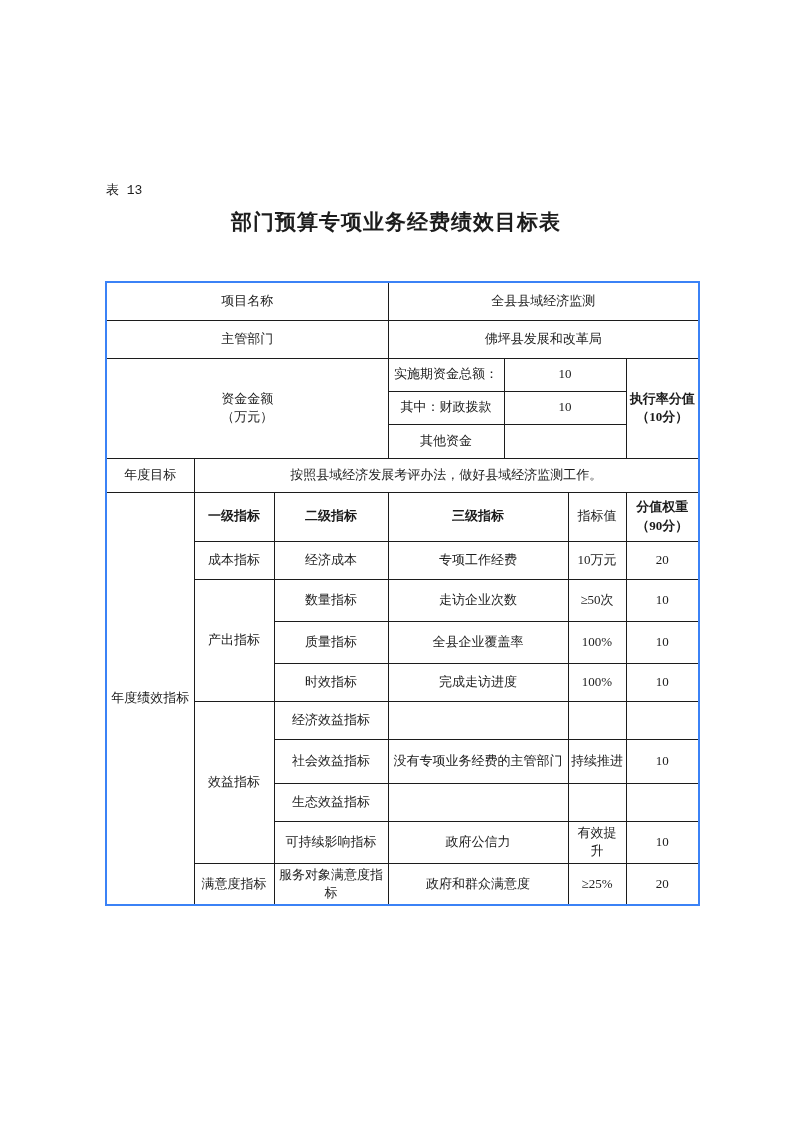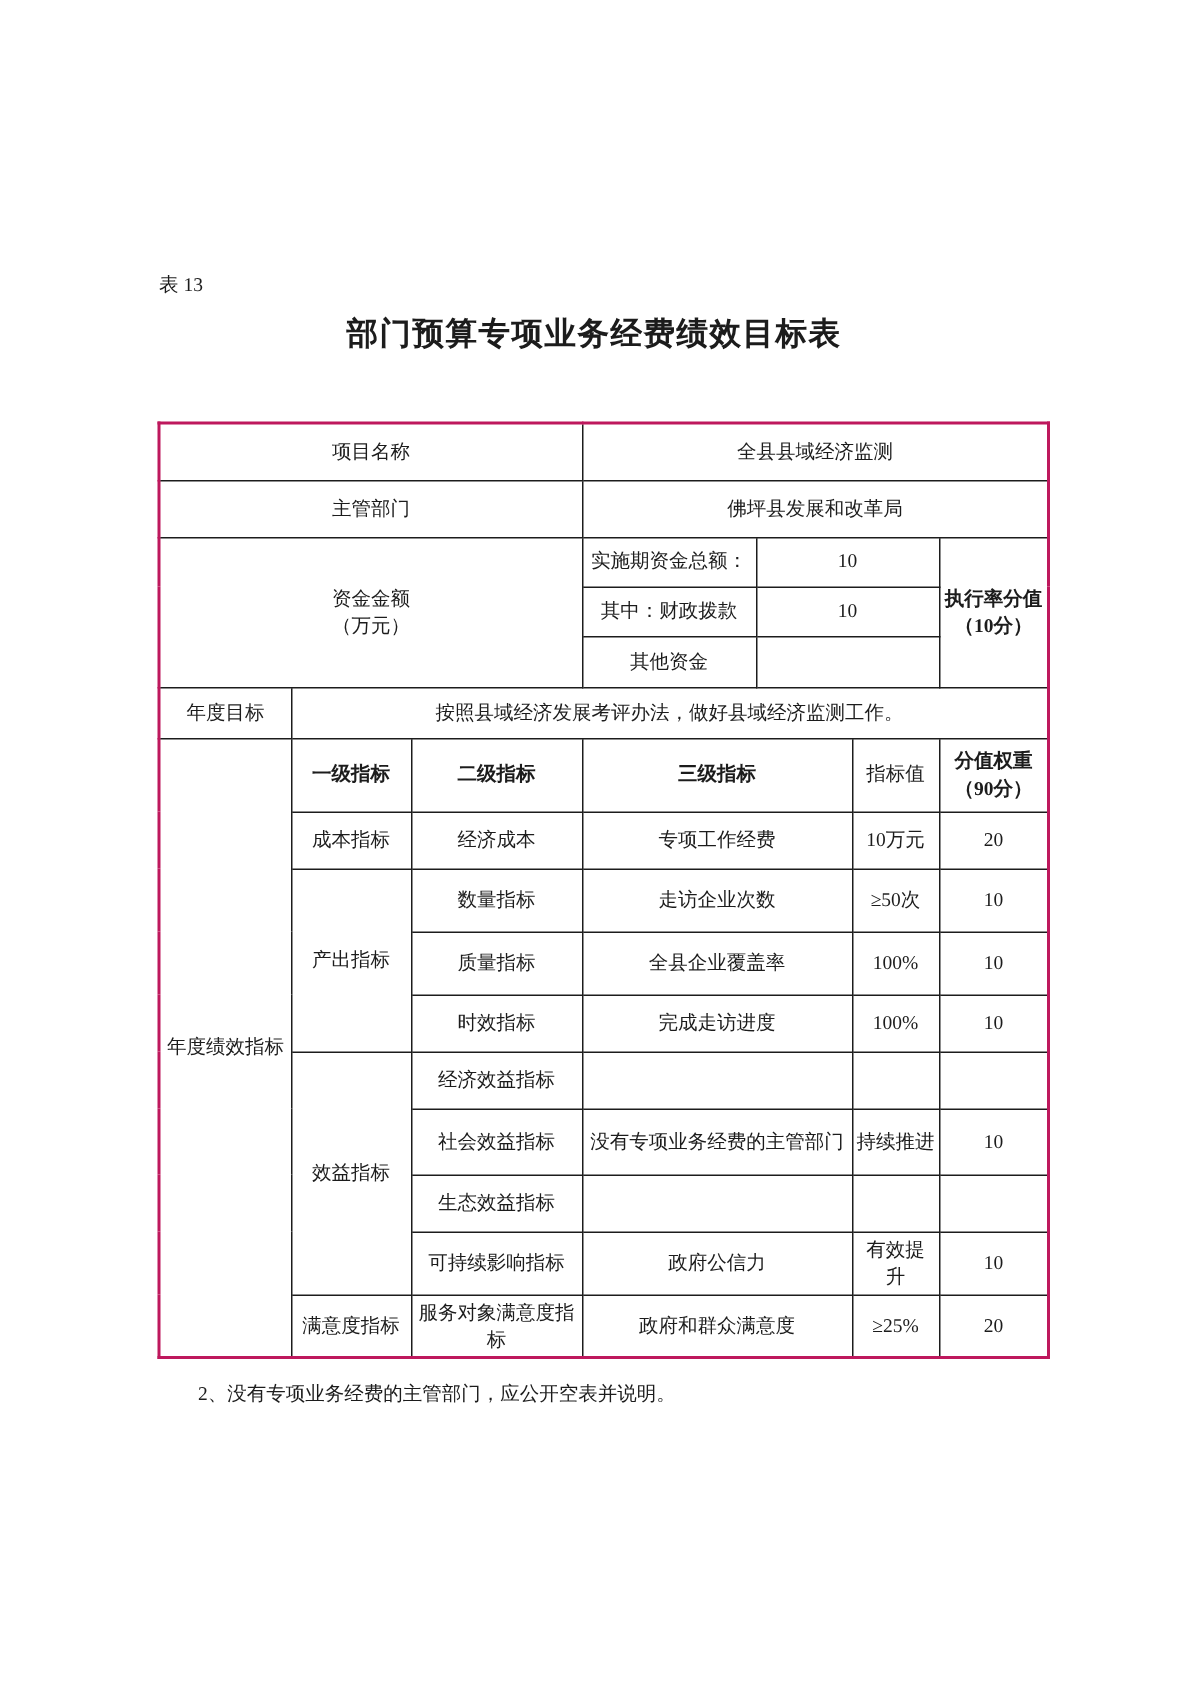--- a/index.html
+++ b/index.html
@@ -12,20 +12,21 @@
     margin: 0 auto;
     font-family: "Liberation Serif", "DejaVu Serif", serif;
     color: #1c1c1c;
     overflow: hidden;
   }
   .table-label {
     position: absolute;
     left: 106px;
     top: 181px;
     font-size: 13px;
+    font-family: Liberation Mono, monospace;
   }
   .doc-title {
     position: absolute;
     left: 0; right: 0;
     top: 208px;
     margin: 0;
     text-align: center;
     font-size: 21px;
     font-weight: bold;
     letter-spacing: 1px;
@@ -38,21 +39,21 @@
     font-size: 14px;
   }
   table.main {
     position: absolute;
     left: 105px;
     top: 281px;
     width: 593px;
     border-collapse: collapse;
     table-layout: fixed;
     font-size: 13px;
-    border: 2px solid #be185d;
+    border: 2px solid #3b82f6;
   }
   table.main td {
     border: 1px solid #1c1c1c;
     text-align: center;
     vertical-align: middle;
     padding: 2px 3px;
     line-height: 1.4;
     overflow: hidden;
   }
   td.bold { font-weight: bold; }
@@ -189,16 +190,15 @@
       <td class="lvl2">满意度指标</td>
       <td class="lvl2">服务对象满意度指标</td>
       <td colspan="2" class="lvl3">政府和群众满意度</td>
       <td>≥25%</td>
       <td>20</td>
     </tr>
   </tbody>
     </table>
 
   <div class="notes">
-    <div class="note-indent">2、没有专项业务经费的主管部门，应公开空表并说明。</div>
   </div>
 
 </div>
 
 </body></html>

